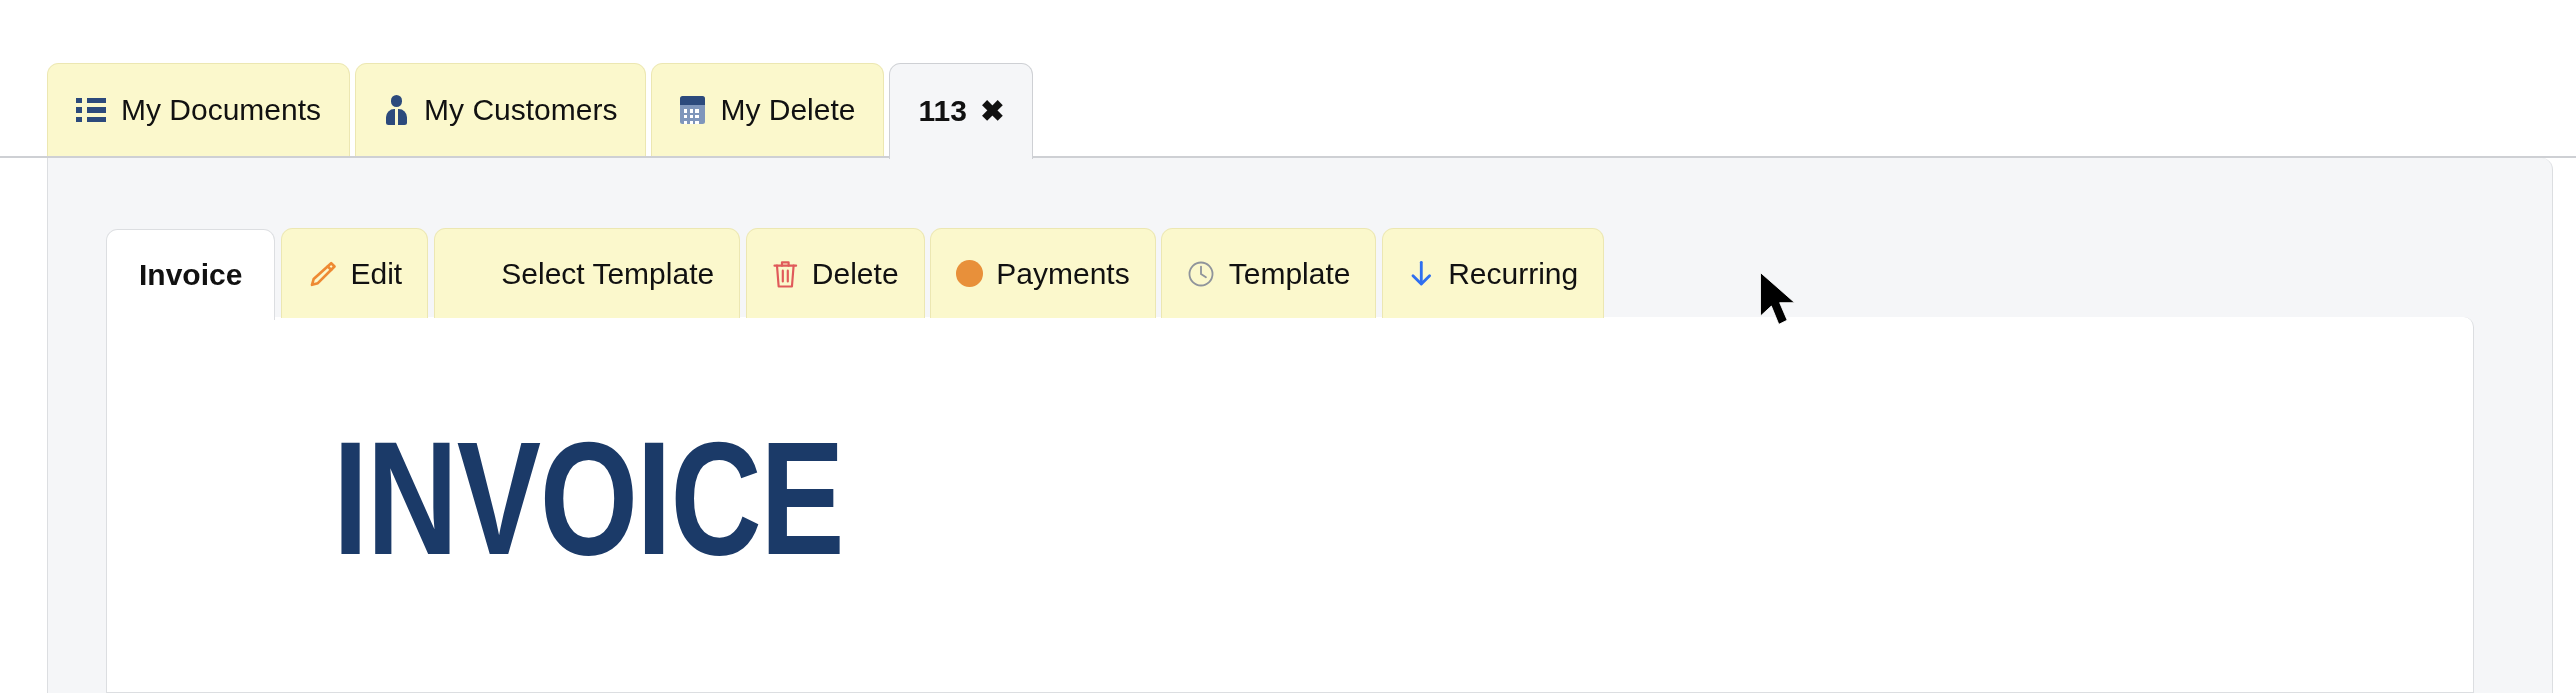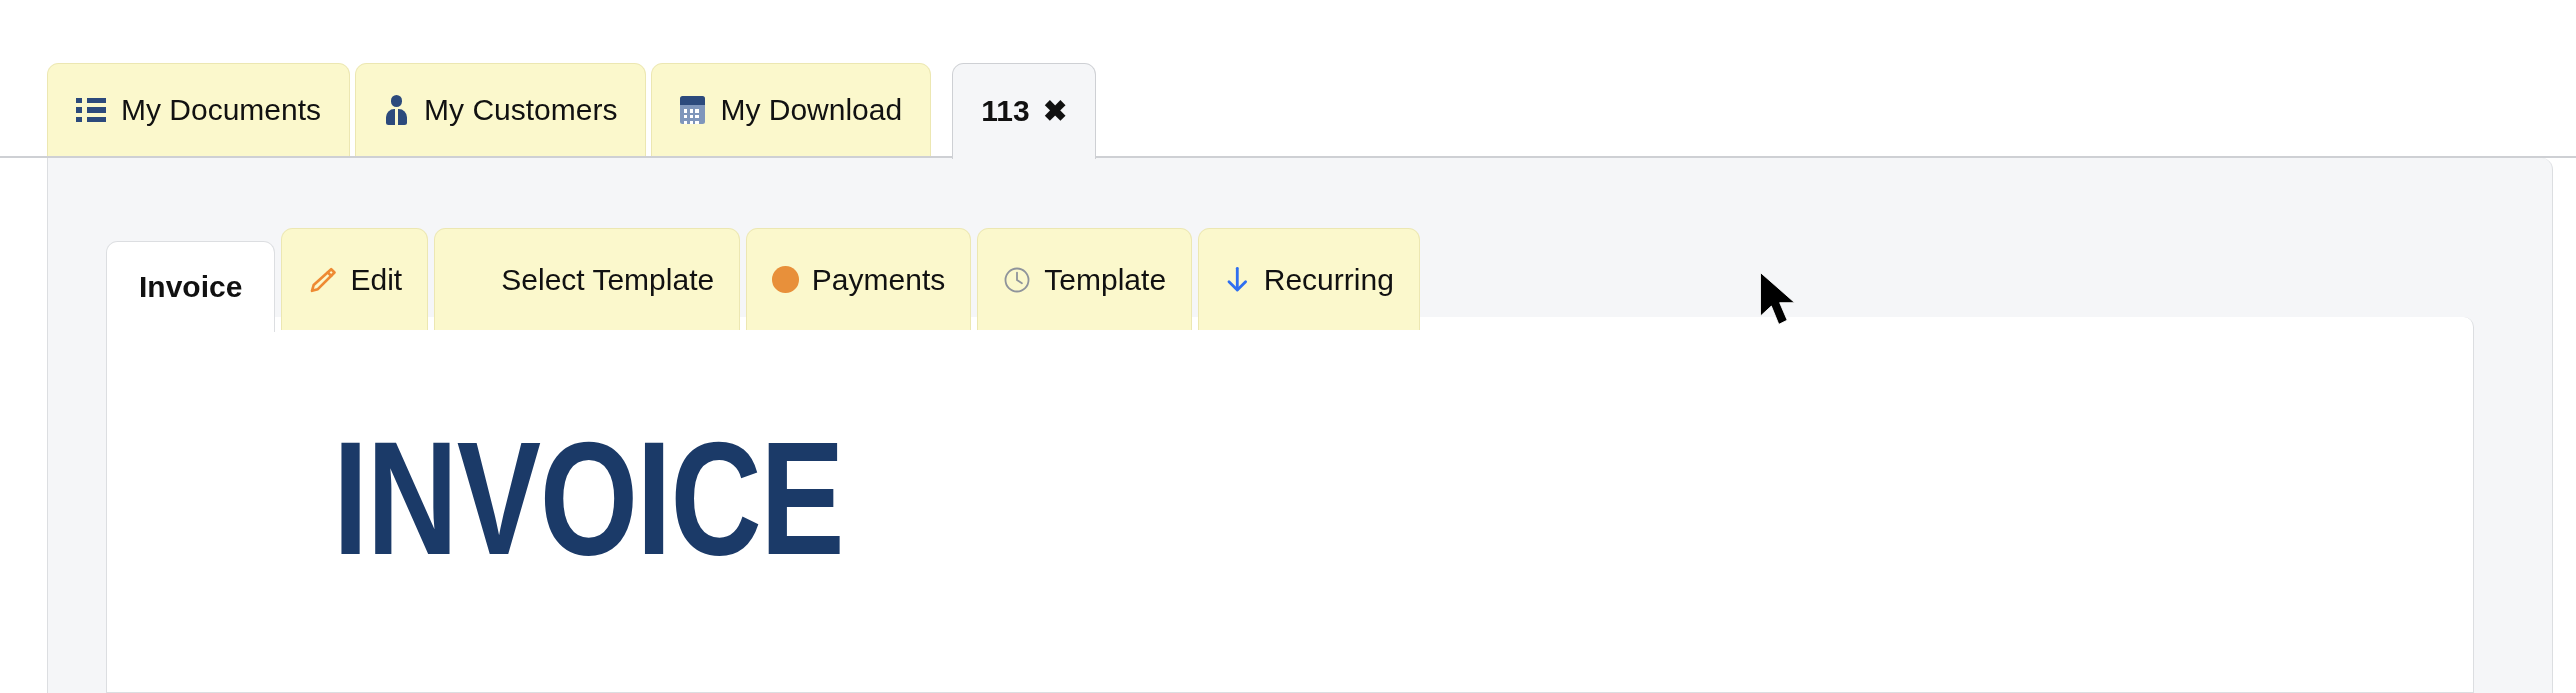--- a/index.html
+++ b/index.html
@@ -55,21 +55,20 @@
     background: #f5f6f8;
     border: 1.7px solid #ced0d4;
     border-bottom: none;
     font-weight: bold;
     position: relative;
     z-index: 4;
     margin-bottom: -2.5px;
     height: 96px;
     padding: 0 28px;
     gap: 13.3px;
-    margin-left: 16px;
   }
 
   .top-tab .tab-label { pointer-events: none; }
 
   .close-x {
     font-size: 29px;
     font-weight: bold;
     color: #111111;
     cursor: pointer;
     line-height: 1;
@@ -92,21 +91,21 @@
   .action-tabbar {
     position: absolute;
     left: 106px;
     top: 228px;
     display: flex;
     align-items: flex-end;
     z-index: 3;
   }
 
   .action-tab {
-    height: 102px;
+    height: 90px;
     display: flex;
     align-items: center;
     gap: 13.3px;
     padding: 0 25px;
     background: #fbf8cc;
     border: 1.7px solid #ece7b2;
     border-bottom: none;
     border-radius: 11.6px 11.6px 0 0;
     margin-right: 5.8px;
     font-size: 30px;
@@ -271,21 +270,21 @@
             <i></i>
             <i></i>
             <i></i>
             <i></i>
             <i></i>
             <i></i>
             <i></i>
             <i></i>
           </span>
       </span>
-      <span class="tab-label">My Download</span>
+      <span class="tab-label">My Delete</span>
     </div>
 
 
     <div class="top-tab active">
       <span class="tab-label">113</span>
       <span class="close-x">✖</span>
     </div>
 
   </div>
 
@@ -316,20 +315,31 @@
         <i class="c1"></i>
           <i class="c2"></i>
           <i class="c3"></i>
           <i class="c4"></i>
       </span>
       <span class="tab-label">Select Template</span>
     </div>
 
 
 
+    <div class="action-tab">
+      <span class="icon ico-trash">
+        <svg viewBox="0 0 32 36" width="26.6" height="30" fill="none" stroke="#e05a5a" stroke-width="2.6" stroke-linecap="round" stroke-linejoin="round">
+          <path d="M3 8 h26"></path>
+          <path d="M12 8 V4 h8 v4"></path>
+          <path d="M6 8 l2 25 h16 l2 -25"></path>
+          <path d="M13 14 v13 M19 14 v13"></path>
+        </svg>
+      </span>
+      <span class="tab-label">Delete</span>
+    </div>
 
     <div class="action-tab">
       <span class="icon ico-circle"></span>
       <span class="tab-label">Payments</span>
     </div>
 
     <div class="action-tab">
       <span class="icon ico-clock">
         <svg viewBox="0 0 34 34" width="28" height="28" fill="none" stroke="#8f949b" stroke-width="2.2" stroke-linecap="round">
           <circle cx="17" cy="17" r="14"></circle>

